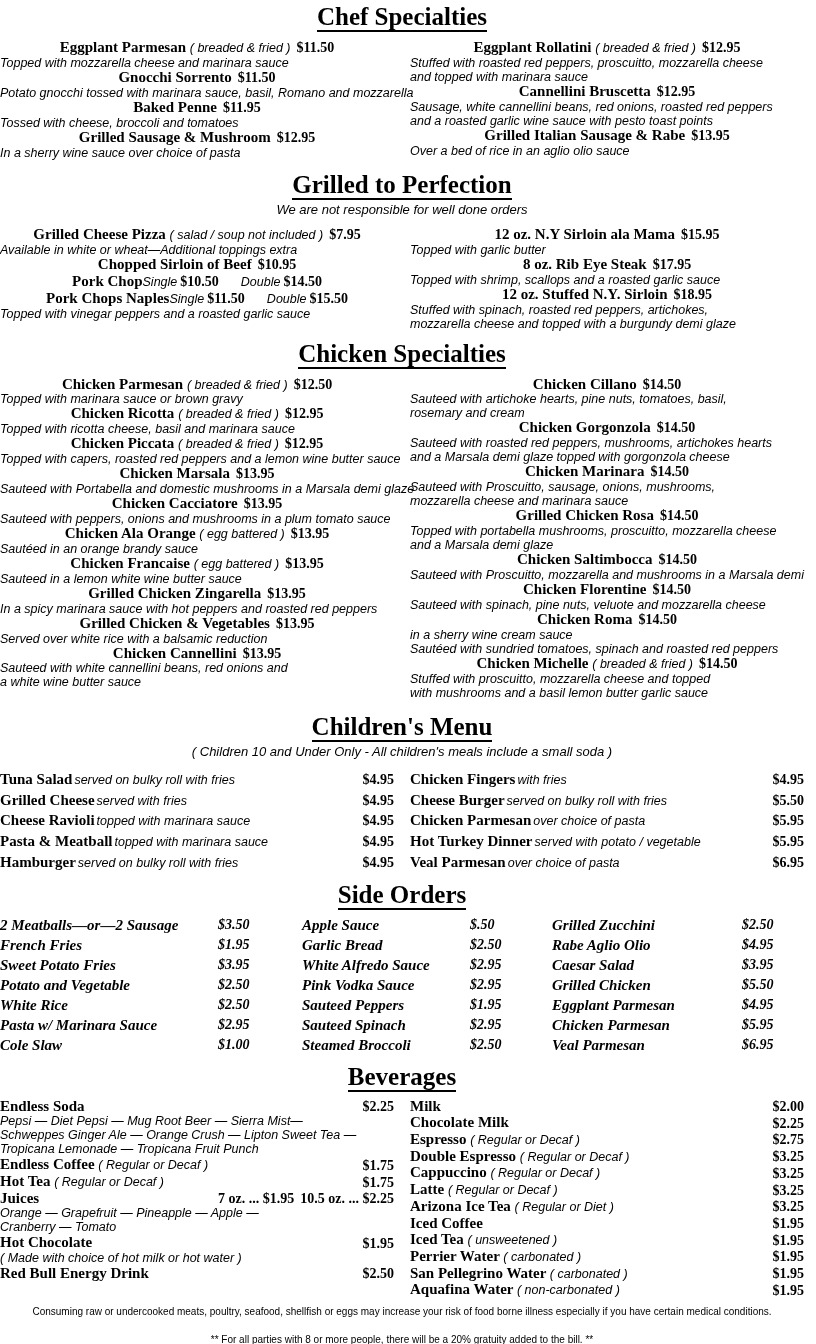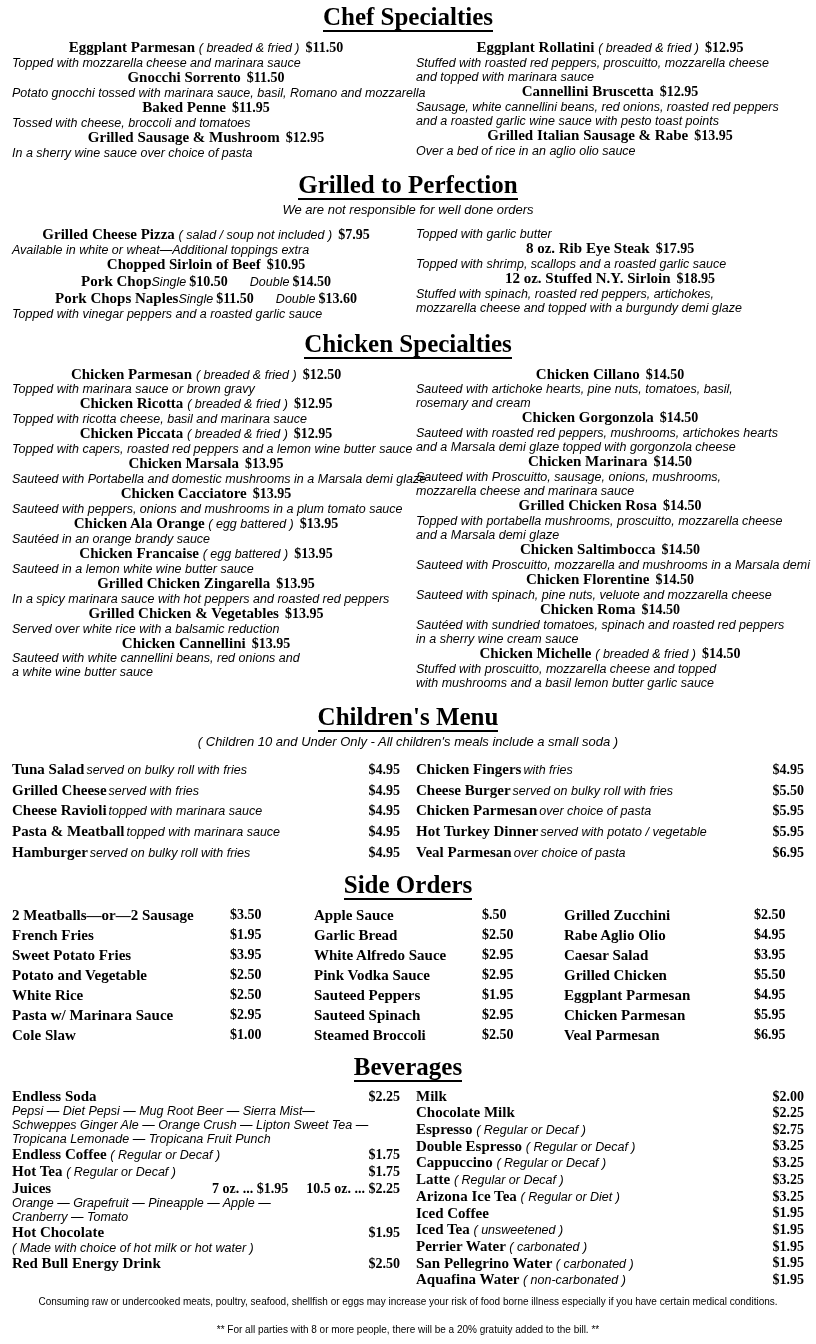--- a/index.html
+++ b/index.html
@@ -12,21 +12,21 @@
     height: 1344px;
     font-family: "Liberation Serif", "DejaVu Serif", serif;
     color: #000000;
     overflow: hidden;
   }
   .page {
     width: 816px;
     height: 1344px;
     position: relative;
     box-sizing: border-box;
-    padding: 4px 12px 0 12px;
+    padding: 4px 12px 0 0;
   }
 
   
   .section-head {
     text-align: center;
     font-weight: bold;
     font-size: 25px;
     letter-spacing: 0px;
     line-height: 1.0;
     margin: 0;
@@ -129,21 +129,21 @@
     font-size: 12.5px;
     font-family: "Liberation Sans", "DejaVu Sans", sans-serif;
     padding-left: 2px;
   }
 
   
   .sides {
     display: flex;
     width: 100%;
   }
-  .side-col { flex: 1 1 0; }
+  .side-col { flex: 1 1 0; font-style: italic; }
   .side-col.c1 { flex: 0 0 302px; }
   .side-col.c2 { flex: 0 0 250px; }
   .side-col.c3 { flex: 1 1 auto; }
   .side-row {
     display: flex;
     line-height: 1.33;
   }
   .side-name {
     font-weight: bold;
     font-size: 15px;
@@ -154,38 +154,38 @@
   .side-col.c3 .side-name { width: 190px; }
   .side-price {
     font-weight: bold;
     font-size: 14px;
     white-space: nowrap;
   }
 
   
   .bev-item {
     display: flex;
-    align-items: center;
+    align-items: flex-end;
     justify-content: space-between;
     line-height: 1.1;
   }
   .bev-name {
     font-weight: bold;
     font-size: 15px;
     white-space: nowrap;
   }
   .bev-name .qual {
     font-weight: normal;
     font-style: italic;
     font-size: 12.5px;
     font-family: "Liberation Sans", "DejaVu Sans", sans-serif;
   }
   .bev-sizes {
     display: flex;
-    gap: 18px;
+    gap: 6px;
     white-space: nowrap;
   }
   .bev-sizes .sz {
     font-weight: bold;
     font-size: 14px;
   }
 
   
   .footer {
     margin-top: 8px;
@@ -283,26 +283,30 @@
           <div class="item-name">Pork Chop</div>
           <div class="dual">
             <span><span class="lbl">Single</span><span class="amt">$10.50</span></span>
             <span><span class="lbl">Double</span><span class="amt">$14.50</span></span>
           </div>
         </div>
         <div class="item">
           <div class="item-name">Pork Chops Naples</div>
           <div class="dual">
             <span><span class="lbl">Single</span><span class="amt">$11.50</span></span>
-            <span><span class="lbl">Double</span><span class="amt">$13.60</span></span>
+            <span><span class="lbl">Double</span><span class="amt">$15.50</span></span>
           </div>
         </div>
         <div class="desc">Topped with vinegar peppers and a roasted garlic sauce</div>
       </div>
     <div class="col right" id="grilled-right">
+        <div class="item">
+          <div class="item-name">12 oz. N.Y Sirloin ala Mama</div>
+          <div class="price">$15.95</div>
+        </div>
         <div class="desc">Topped with garlic butter</div>
         <div class="item">
           <div class="item-name">8 oz. Rib Eye Steak</div>
           <div class="price">$17.95</div>
         </div>
         <div class="desc">Topped with shrimp, scallops and a roasted garlic sauce</div>
         <div class="item">
           <div class="item-name">12 oz. Stuffed N.Y. Sirloin</div>
           <div class="price">$18.95</div>
         </div>
@@ -403,22 +407,22 @@
         <div class="desc">Sauteed with Proscuitto, mozzarella and mushrooms in a Marsala demi</div>
         <div class="item">
           <div class="item-name">Chicken Florentine</div>
           <div class="price">$14.50</div>
         </div>
         <div class="desc">Sauteed with spinach, pine nuts, veluote and mozzarella cheese</div>
         <div class="item">
           <div class="item-name">Chicken Roma</div>
           <div class="price">$14.50</div>
         </div>
+        <div class="desc">in a sherry wine cream sauce</div>
         <div class="desc">Sautéed with sundried tomatoes, spinach and roasted red peppers</div>
-        <div class="desc">in a sherry wine cream sauce</div>
         <div class="item">
           <div class="item-name">Chicken Michelle <span class="qual">( breaded &amp; fried )</span></div>
           <div class="price">$14.50</div>
         </div>
         <div class="desc">Stuffed with proscuitto, mozzarella cheese and topped</div>
         <div class="desc">with mushrooms and a basil lemon butter garlic sauce</div>
       </div>
   </div>
 
   <div class="sp-14"></div>

